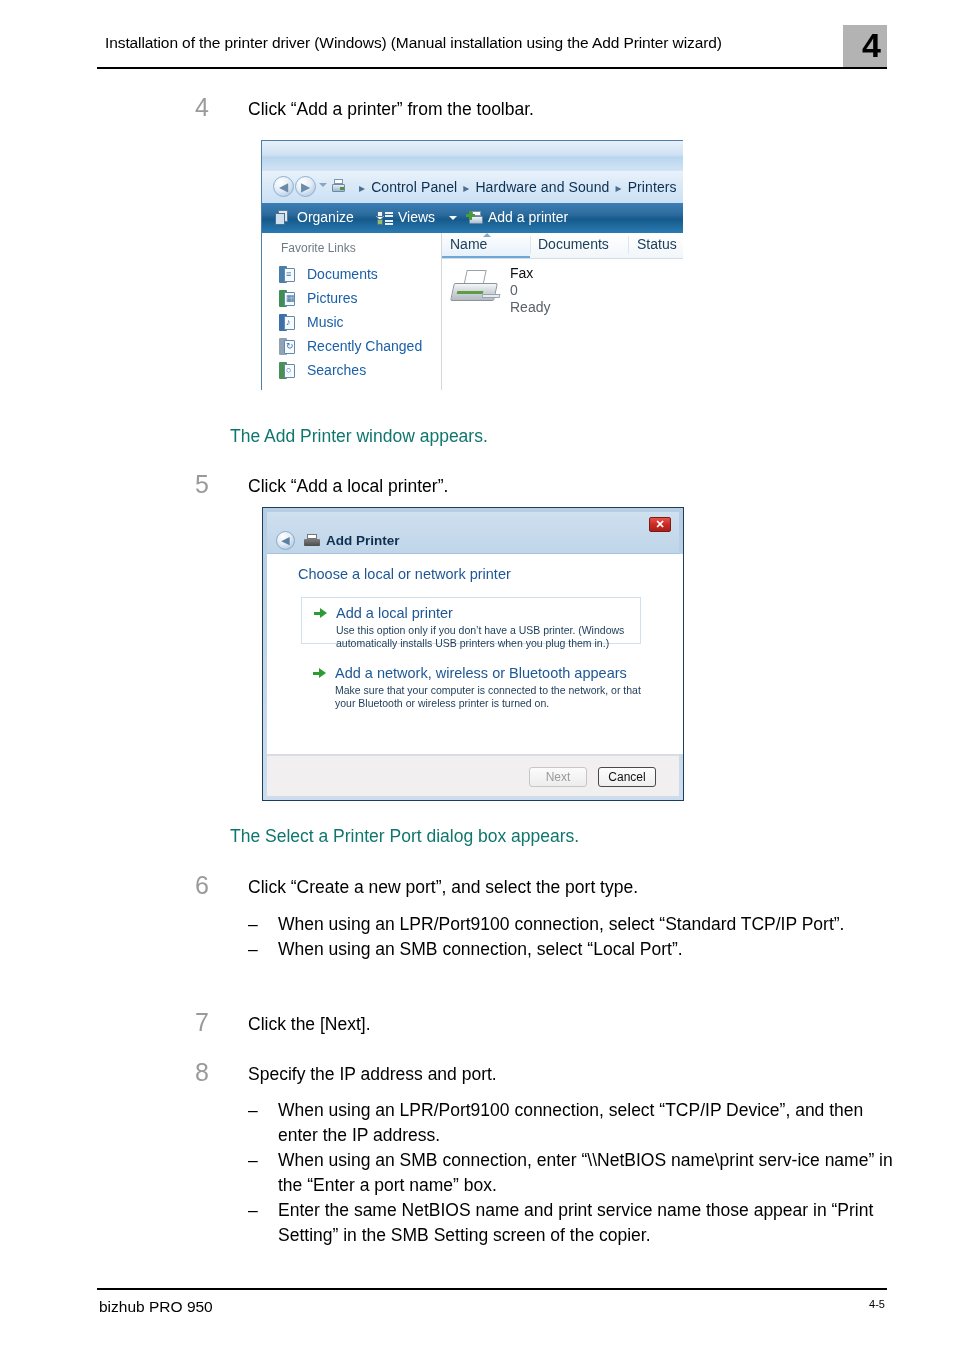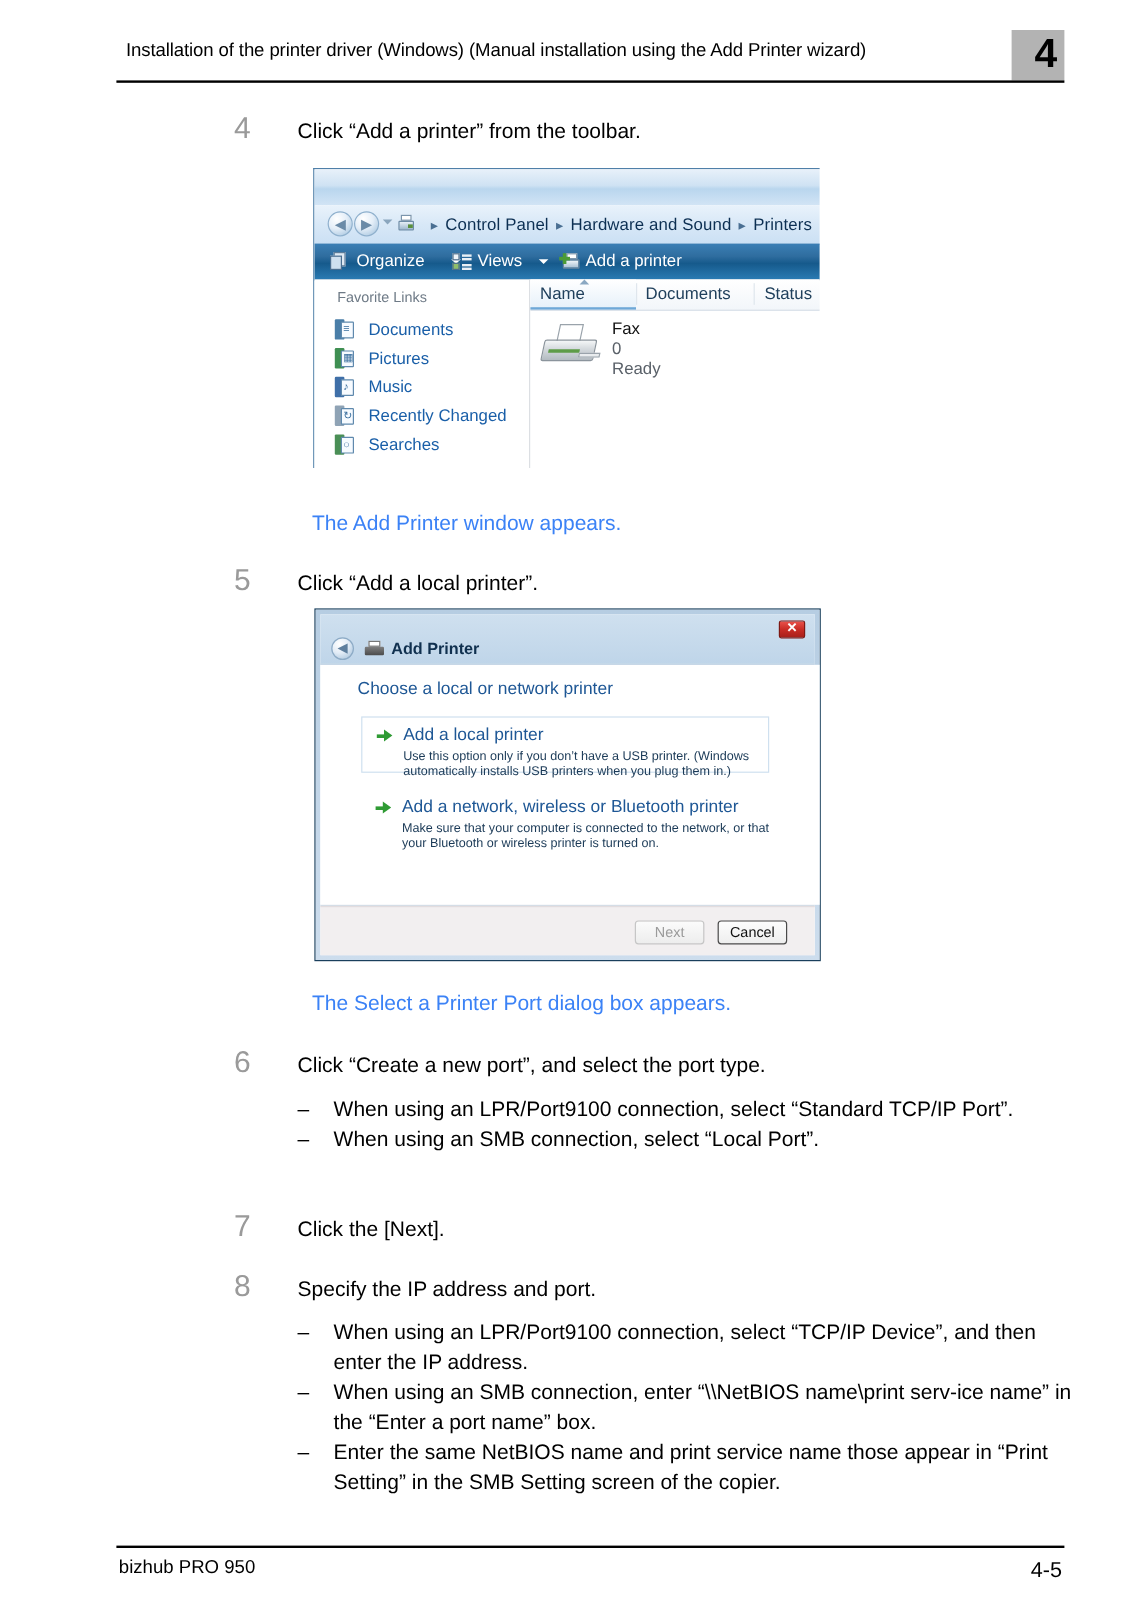--- a/index.html
+++ b/index.html
@@ -71,21 +71,21 @@
     background: #000;
   }
   .footer-left {
     position: absolute;
     left: 2px; top: 10px;
     font-size: 15.5px;
   }
   .footer-right {
     position: absolute;
     right: 2px; top: 10px;
-    font-size: 18px;
+    font-size: 11px;
   }
 
   
   .step {
     position: absolute;
   }
   .step-num {
     position: absolute;
     left: 0;
     top: 0;
@@ -100,24 +100,24 @@
     position: absolute;
     left: 53px;
     top: 2px;
     font-size: 17.5px;
     color: #000;
     line-height: 25px;
     white-space: nowrap;
   }
   .para {
     position: absolute;
-    left: 260px;
+    left: 230px;
     font-size: 17.5px;
     line-height: 25px;
-    color: #3b82f6;
+    color: #0f766e;
     white-space: nowrap;
   }
   .dashlist {
     position: absolute;
     left: 248px;
     width: 660px;
   }
   .dashitem {
     position: relative;
     padding-left: 30px;
@@ -721,21 +721,21 @@
             <div class="opt-title">Add a local printer</div>
             <div class="opt-desc">Use this option only if you don’t have a USB printer. (Windows automatically installs USB printers when you plug them in.)</div>
           </div>
         </div>
 
         <div class="opt" style="left:46px; top:111px; width:330px;">
           <div class="opt-arrow">
               <span class="shaft"></span>
               <span class="head"></span>
             </div>
-          <div class="opt-title">Add a network, wireless or Bluetooth printer</div>
+          <div class="opt-title">Add a network, wireless or Bluetooth appears</div>
           <div class="opt-desc">Make sure that your computer is connected to the network, or that your Bluetooth or wireless printer is turned on.</div>
         </div>
       </div>
 
       <div class="dlg-divider"></div>
 
       <div class="dlg-footer">
         <div class="dlg-btn next">Next</div>
         <div class="dlg-btn cancel">Cancel</div>
       </div>

